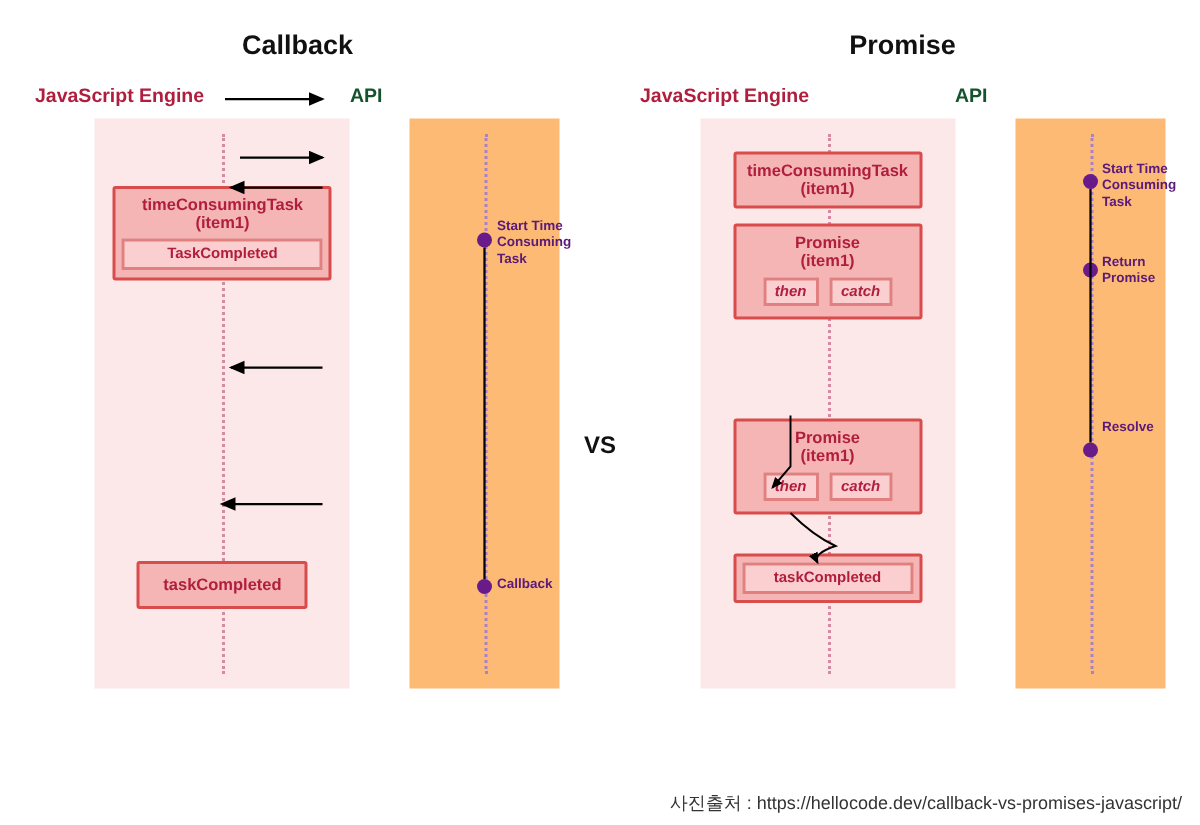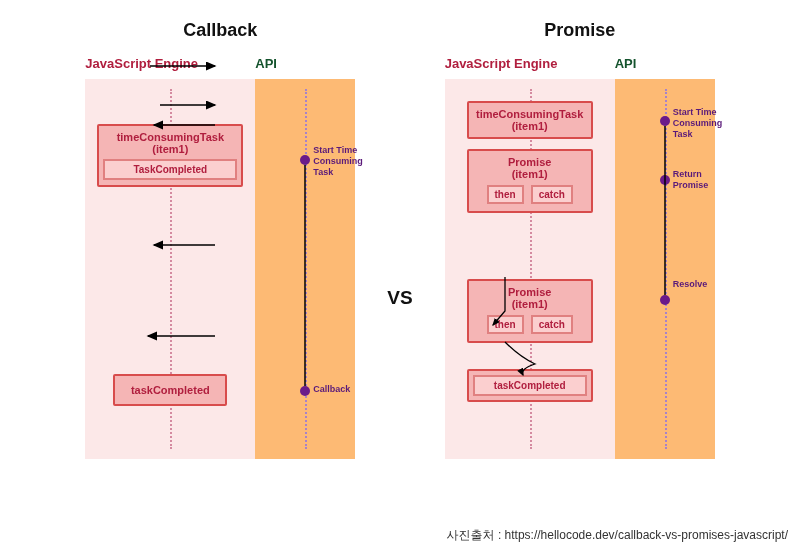--- a/index.html
+++ b/index.html
@@ -1,34 +1,34 @@
 <!DOCTYPE html>
 <html><head>
 <meta charset="utf-8">
 <style>
   * { box-sizing: border-box; margin: 0; padding: 0; }
   body { width: 800px; height: 550px; font-family: Arial, sans-serif; background: #fff; position: relative; }
-  .container { display: flex; align-items: flex-start; justify-content: center; gap: 24px; padding: 20px 10px 10px; }
+  .container { display: flex; align-items: flex-start; justify-content: center; gap: 8px; padding: 20px 10px 10px; }
   .side { display: flex; flex-direction: column; align-items: center; }
   .side-title { font-size: 18px; font-weight: bold; color: #111; margin-bottom: 15px; }
   .panel-row { display: flex; gap: 0; }
-  .lane { position: relative; padding: 5px; }
+  .lane { position: relative; padding: 5px; margin-left: 40px; }
   .lane-title { font-size: 13px; font-weight: bold; text-align: left; margin-bottom: 8px; }
   .lane-title.red { color: #b01e3e; }
   .lane-title.purple { color: #14532d; }
   .engine-lane { width: 170px; height: 380px; background: #fce8e8; position: relative; }
   .api-lane { width: 100px; height: 380px; background: #fdba74; position: relative; }
   .dashed-line { position: absolute; left: 50%; top: 10px; bottom: 10px; width: 0; border-left: 2px dotted #d48aa0; }
   .dashed-line.purple { border-left-color: #a782c9; }
   .box { background: #f5b5b5; border: 2px solid #d84c4c; color: #b01e3e; font-size: 11px; font-weight: bold; text-align: center; padding: 5px 4px; position: absolute; border-radius: 2px; }
   .inner-box { background: #fbcfcf; border: 2px solid #e08080; color: #b01e3e; font-size: 10px; font-weight: bold; text-align: center; padding: 3px 6px; margin-top: 4px; }
-  .inline-box { display: inline-block; background: #fbcfcf; border: 2px solid #e08080; color: #b01e3e; font-size: 10px; font-weight: bold; text-align: center; padding: 2px 6px; margin: 2px; }
+  .inline-box { display: inline-block; background: #fbcfcf; border: 2px solid #e08080; color: #b01e3e; font-size: 10px; font-weight: bold; text-align: center; padding: 2px 6px; margin: 2px; font-style: italic; }
   .dot { width: 10px; height: 10px; background: #6a1b8a; border-radius: 50%; position: absolute; left: 50%; transform: translateX(-50%); }
   .api-label { position: absolute; font-size: 9px; color: #5a1a7a; font-weight: bold; left: 58%; line-height: 1.2; }
-  .vs { font-size: 19px; font-weight: bold; color: #111; align-self: center; margin: 116px 8px 0; }
+  .vs { font-size: 16px; font-weight: bold; color: #111; align-self: center; margin: 116px 8px 0; }
   .arrow-svg { position: absolute; top: 0; left: 0; pointer-events: none; }
   .source-credit { position: absolute; bottom: 6px; right: 12px; font-size: 12px; color: #333; margin-top: 24px; }
 </style>
 </head>
 <body>
 
 <div class="container">
 
   <div class="side">
     <div class="side-title">Callback</div>

